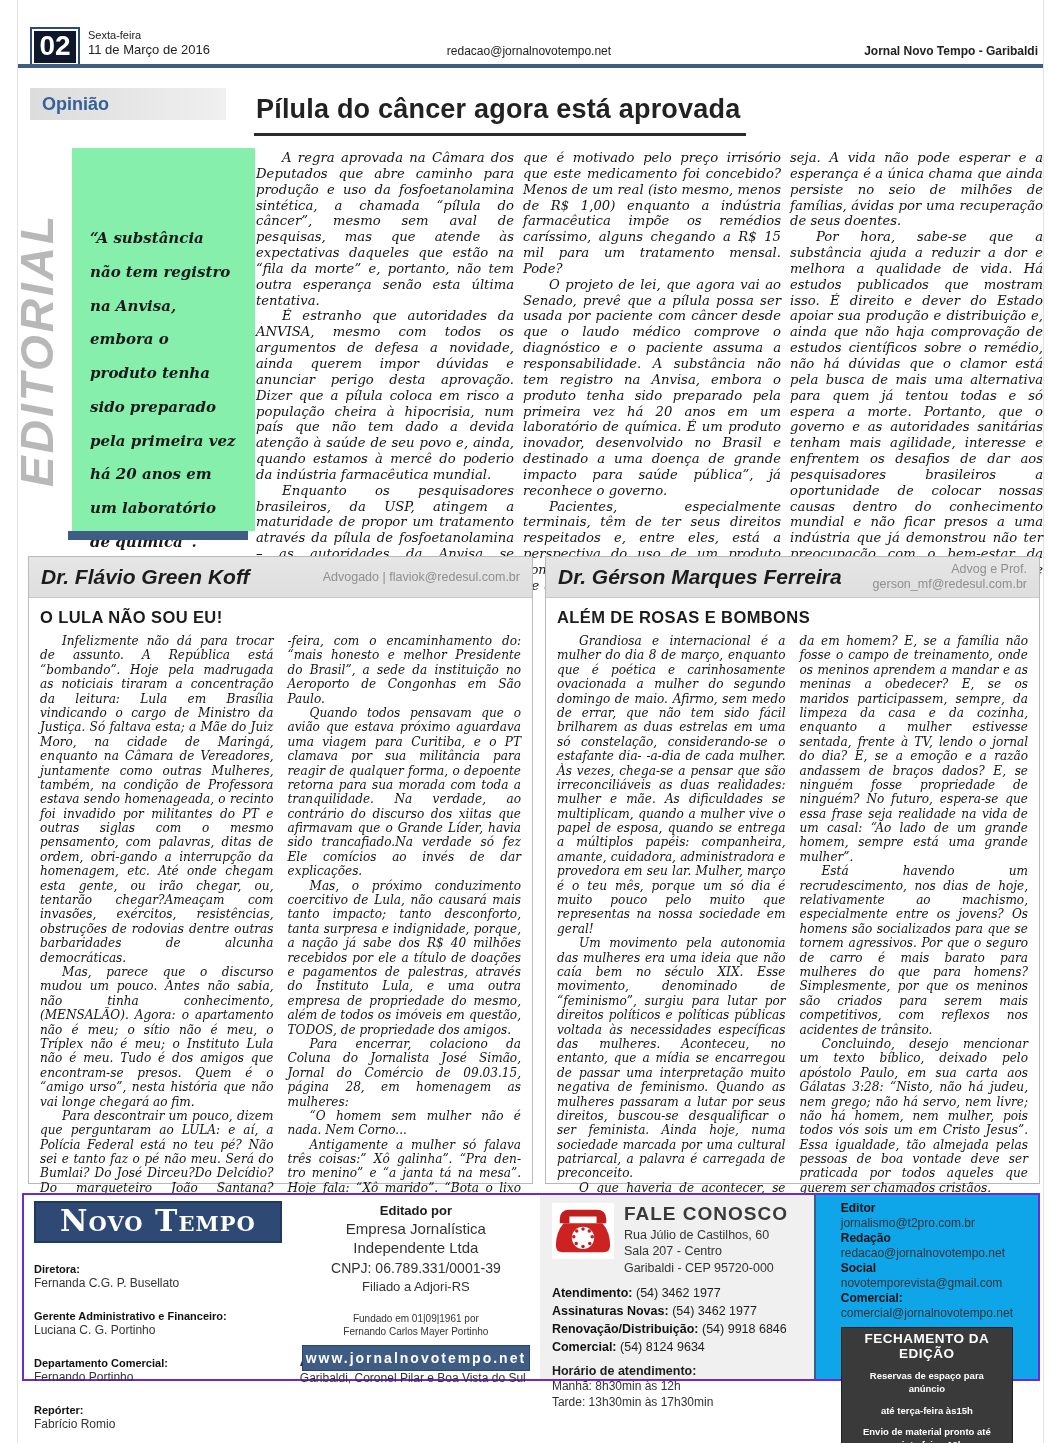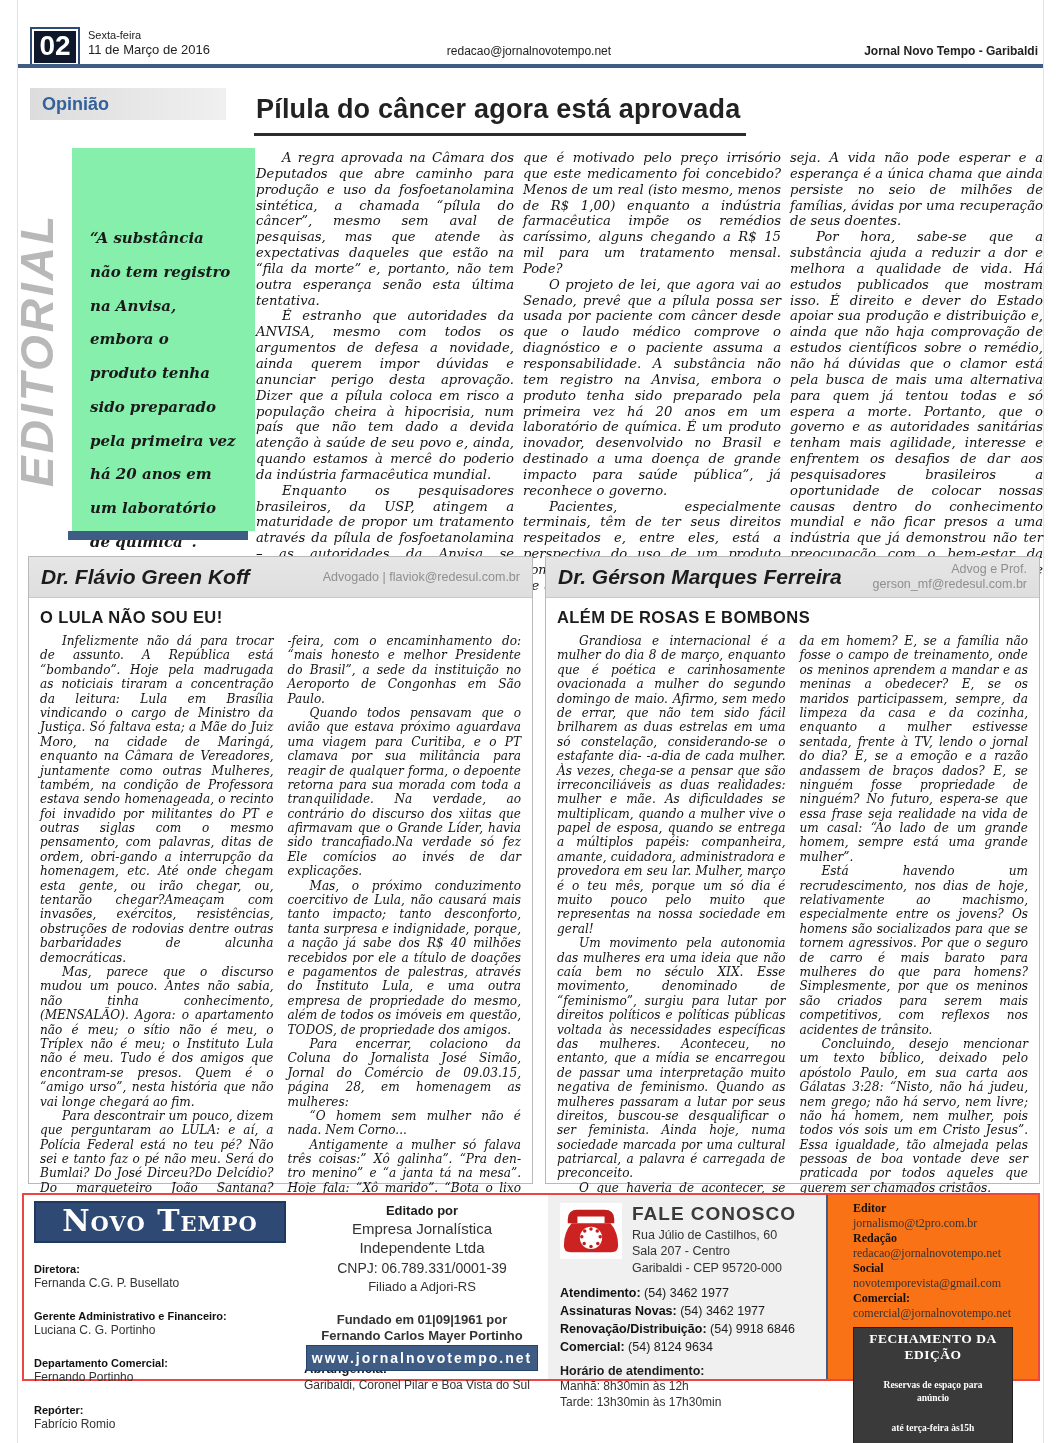--- a/index.html
+++ b/index.html
@@ -51,54 +51,54 @@
   .art-author{font-size:21px;font-weight:bold;font-style:italic;color:#1c1c1c;white-space:nowrap;}
   .art-cred{font-size:12.5px;color:#8f8f8f;text-align:right;line-height:1.2;}
   .art-body{padding:8px 11px 0;}
   .art-title{font-size:16.5px;font-weight:bold;letter-spacing:0.4px;margin:2px 0 7px;color:#1b1b1b;}
   .art-cols{display:flex;gap:14px;}
   .art-col{flex:1;font-family:"DejaVu Serif",serif;font-style:italic;font-size:12.1px;
            line-height:1.19;text-align:justify;color:#141414;}
   .art-col .para{margin:0;text-indent:22px;}
 
   
-  .footer{position:absolute;left:22px;top:1193px;width:1018px;height:188px;border:2px solid #ef4444;
+  .footer{position:absolute;left:22px;top:1193px;width:1018px;height:188px;border:2px solid #6d28d9;
           display:flex;background:#fff;box-sizing:border-box;}
   .f-sec1{width:272px;padding:6px 10px;box-sizing:border-box;}
   .logo{background:#2e4a74;border:2px solid #1e3a60;color:#fff;text-align:center;
         font-family:"DejaVu Serif",serif;font-weight:bold;font-variant:small-caps;
         font-size:30px;line-height:36px;height:38px;letter-spacing:1px;margin-bottom:4px;}
   .staff-role{font-size:11px;font-weight:bold;color:#111;margin-top:20px;}
   .staff-name{font-size:12px;color:#333;margin-top:1px;}
   .f-sec2{width:252px;padding:8px 8px 21px;box-sizing:border-box;text-align:center;position:relative;}
   .pub-label{font-size:13px;font-weight:bold;margin-bottom:2px;}
   .pub-co{font-size:15px;color:#333;line-height:1.25;}
   .pub-cnpj{font-size:14px;color:#333;margin-top:2px;}
   .pub-aff{font-size:13px;color:#333;margin-top:3px;}
-  .pub-founded{font-size:13px;color:#333;margin-top:18px;line-height:1.3;font-weight:bold;}
+  .pub-founded{font-size:10px;color:#333;margin-top:18px;line-height:1.3;}
   .pub-coverage-label{font-size:13px;font-weight:bold;text-align:left;margin-top:16px;}
   .pub-coverage{font-size:12px;color:#333;text-align:left;margin-top:2px;white-space:nowrap;}
   .website-bar{position:absolute;left:10px;right:10px;bottom:8px;background:#3f5c85;border:1px solid #26456e;
                color:#fff;font-weight:bold;font-size:14px;letter-spacing:2px;padding:4px 0;}
   .f-sec3{width:278px;background:#f0f0f0;padding:8px 12px;box-sizing:border-box;}
   .contact-top{display:flex;gap:10px;align-items:flex-start;}
   .phone-icon{flex:0 0 62px;height:56px;background:#fff;}
   .contact-title{font-size:19px;font-weight:bold;color:#3a3a3a;letter-spacing:1px;}
   .contact-addr{font-size:12.5px;color:#333;line-height:1.3;margin-top:2px;}
   .contact-lines{margin-top:8px;font-size:12.5px;line-height:1.45;}
   .contact-lines b{color:#111;}
   .hours-label{font-size:12.5px;font-weight:bold;margin-top:8px;}
   .hours{font-size:12px;color:#333;line-height:1.35;}
-  .f-sec4{flex:1;background:#f97316;border-left:2px solid #3f5c85;padding:6px 25px;box-sizing:border-box;font-family:Liberation Serif, serif;}
+  .f-sec4{flex:1;background:#0ea5e9;border-left:2px solid #3f5c85;padding:6px 25px;box-sizing:border-box;}
   .em-label{font-size:12px;font-weight:bold;color:#111;line-height:1.25;}
   .em-value{font-size:12px;color:#333;line-height:1.25;}
   .fechamento{margin-top:6px;background:#3a3a3a;border:1px solid #202020;color:#fff;
               text-align:center;padding:3px 2px 5px;}
   .fech-title{font-size:13.5px;font-weight:bold;letter-spacing:0.5px;}
-  .fechamento .para{margin:16px;font-size:9.5px;font-weight:bold;line-height:1.4;}
+  .fechamento .para{margin:8px;font-size:9.5px;font-weight:bold;line-height:1.4;}
 </style>
 </head>
 <body>
 
 <div class="page">
   <div class="page-edge edge-l"></div>
   <div class="page-edge edge-r"></div>
 
   <div class="pagenum">02</div>
   <div class="date-block">

